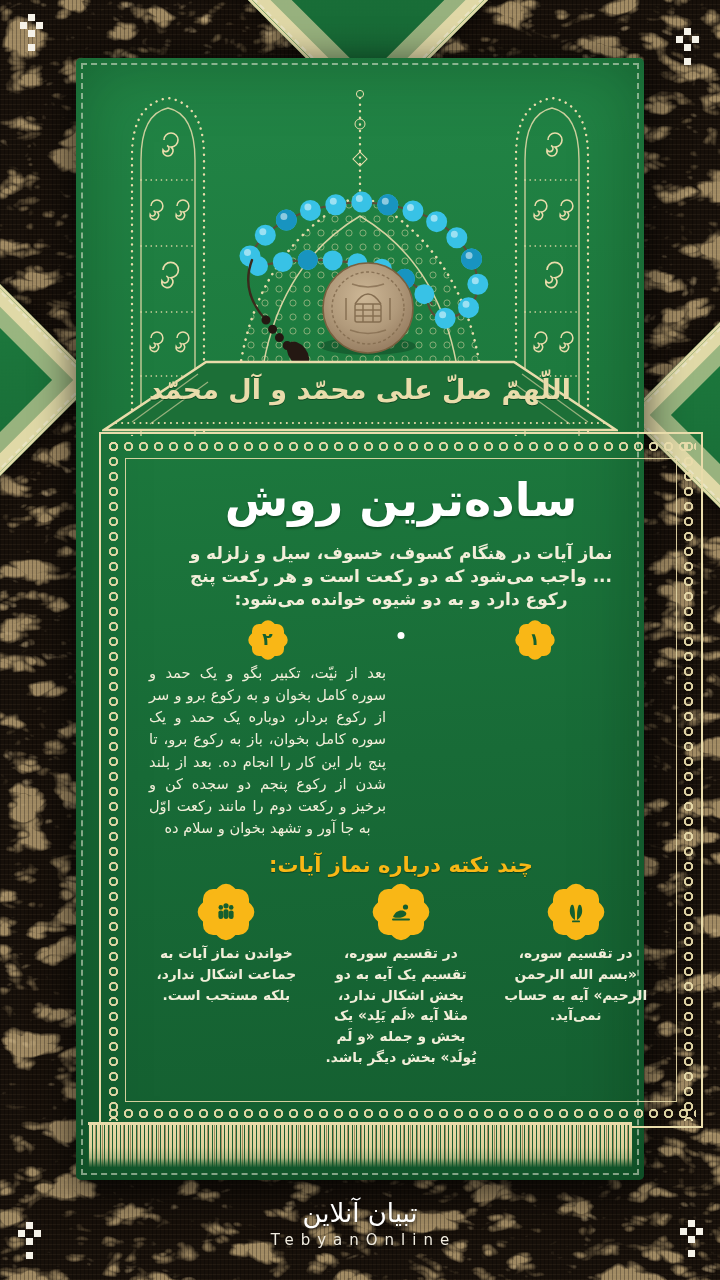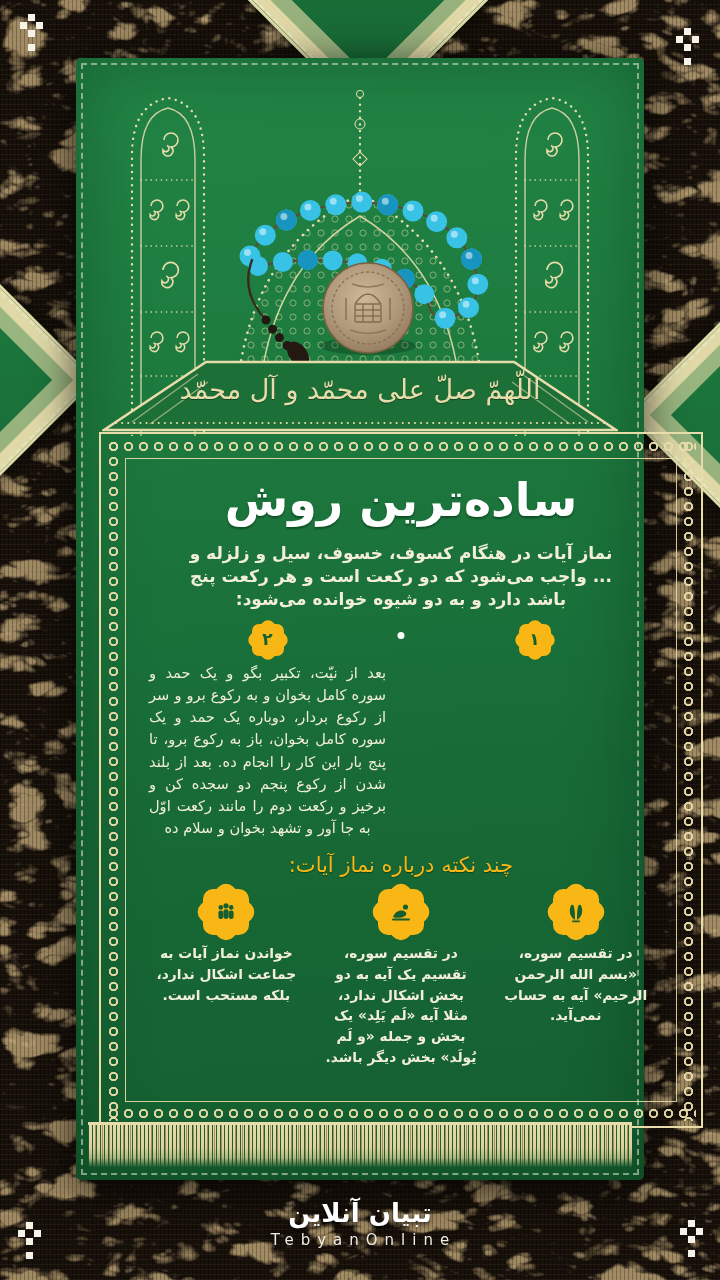--- a/index.html
+++ b/index.html
@@ -43,21 +43,21 @@
   .rug{position:absolute;left:76px;top:58px;width:568px;height:1122px;z-index:2;
     background:linear-gradient(176deg,#228546 0%,#1d7a3e 30%,#186b37 62%,#145e30 100%);
     border-radius:5px;
     box-shadow:0 8px 42px rgba(0,0,0,.7), inset 0 0 70px rgba(0,30,10,.35);
     outline:2px dashed rgba(245,242,225,.5);outline-offset:-7px;}
   .rug-art{position:absolute;left:0;top:0;z-index:1}
 
   
   .callig{position:absolute;left:26px;top:302px;width:516px;height:72px;z-index:2}
   .callig-text{position:absolute;left:0;right:0;top:14px;text-align:center;
-    color:var(--cream);font-size:27px;font-weight:normal;letter-spacing:1px;
+    color:var(--cream);font-size:27px;font-weight:bold;letter-spacing:1px;
     text-shadow:0 1px 0 rgba(0,40,15,.5);}
 
   
   .frame{position:absolute;left:23px;top:374px;width:604px;height:696px;z-index:2;
     border:2px solid var(--cream);}
   .orn{position:absolute;
     background-image:radial-gradient(circle at 50% 50%, transparent 2.6px, var(--cream) 3px 4.4px, transparent 4.9px);
     background-size:15px 15px;opacity:.95;}
   .orn-t{left:5px;right:5px;top:5px;height:15px}
   .orn-b{left:5px;right:5px;bottom:5px;height:15px}
@@ -85,39 +85,39 @@
   .star8 span, .star8 svg{position:relative;z-index:1}
   .s-sm{width:32px;height:32px}
   .s-sm span{color:var(--green-dk);font-size:17px;font-weight:bold;line-height:1}
   .method p{color:var(--cream-soft);font-size:14.6px;line-height:1.52;
     text-align:justify;text-align-last:center;}
   .dot-sep{position:absolute;left:50%;top:8px;width:7px;height:7px;border-radius:50%;
     background:#fff;transform:translateX(-50%)}
 
   
   .notes-header{margin-top:14px;text-align:center;color:var(--yellow);
-    font-size:21px;font-weight:normal;text-shadow:0 1px 1px rgba(0,35,12,.5);}
+    font-size:21px;font-weight:bold;text-shadow:0 1px 1px rgba(0,35,12,.5);}
   .notes{display:flex;gap:20px;margin-top:12px}
   .note{flex:1;min-width:0;text-align:center}
   .s-lg{width:46px;height:46px;margin-bottom:8px}
   .note p{color:var(--cream-soft);font-size:13.8px;line-height:1.5;font-weight:bold}
 
   
   .fringe{position:absolute;left:12px;right:12px;top:1064px;height:46px;z-index:2;
     background:
       repeating-linear-gradient(90deg, rgba(20,90,45,.95) 0 1.5px, transparent 1.5px 4px),
       repeating-linear-gradient(90deg, rgba(90,60,25,.45) 0 1px, transparent 1px 7px),
       linear-gradient(#e7d9a6,#d8c892);
     border-top:3px solid var(--cream);
     -webkit-mask-image:linear-gradient(180deg,#000 55%,rgba(0,0,0,.8) 78%,transparent 99%);
     mask-image:linear-gradient(180deg,#000 55%,rgba(0,0,0,.8) 78%,transparent 99%);}
 
   
   .footer{position:absolute;left:0;right:0;top:1198px;z-index:3;text-align:center}
-  .logo-fa{color:#fff;font-size:26px;font-weight:bold;text-shadow:0 2px 4px rgba(0,0,0,.7)}
+  .logo-fa{color:#fff;font-size:26px;font-weight:normal;text-shadow:0 2px 4px rgba(0,0,0,.7)}
   .logo-en{direction:ltr;color:#f1ece0;font-size:15px;letter-spacing:7px;text-indent:7px;
     margin-top:3px;text-shadow:0 2px 4px rgba(0,0,0,.7)}
 </style>
 </head>
 <body>
 
 <div class="stage">
 
   <svg class="fabric" width="720" height="1280">
     <defs>
@@ -260,21 +260,21 @@
     <div class="frame">
       <div class="orn orn-t"></div>
       <div class="orn orn-b"></div>
       <div class="orn orn-l"></div>
       <div class="orn orn-r"></div>
       <div class="frame-line"></div>
 
       <div class="frame-inner">
         <div class="title1">ساده‌ترین روش</div>
 
-        <p class="intro">نماز آیات در هنگام کسوف، خسوف، سیل و زلزله و ... واجب می‌شود که دو رکعت است و هر رکعت پنج باشد دارد و به دو شیوه خوانده می‌شود:</p>
+        <p class="intro">نماز آیات در هنگام کسوف، خسوف، سیل و زلزله و ... واجب می‌شود که دو رکعت است و هر رکعت پنج رکوع دارد و به دو شیوه خوانده می‌شود:</p>
 
         <div class="methods">
           <div class="dot-sep"></div>
           <div class="method">
             <div class="m-badge">
               <div class="star8 s-sm">
                 <i></i>
                   <i></i>
                   <span>۱</span>
               </div>

